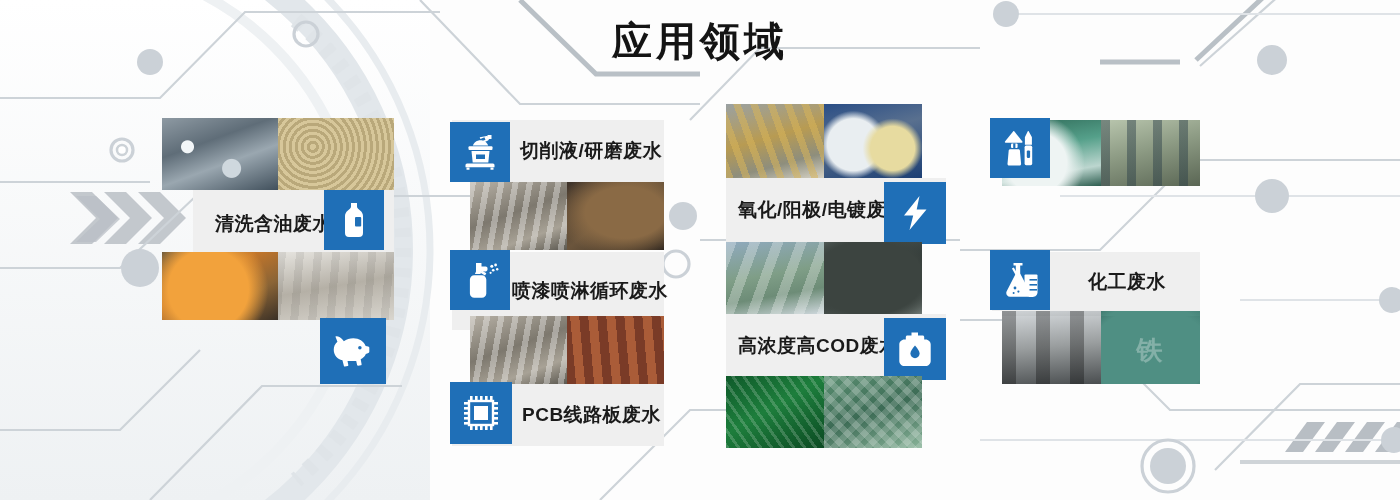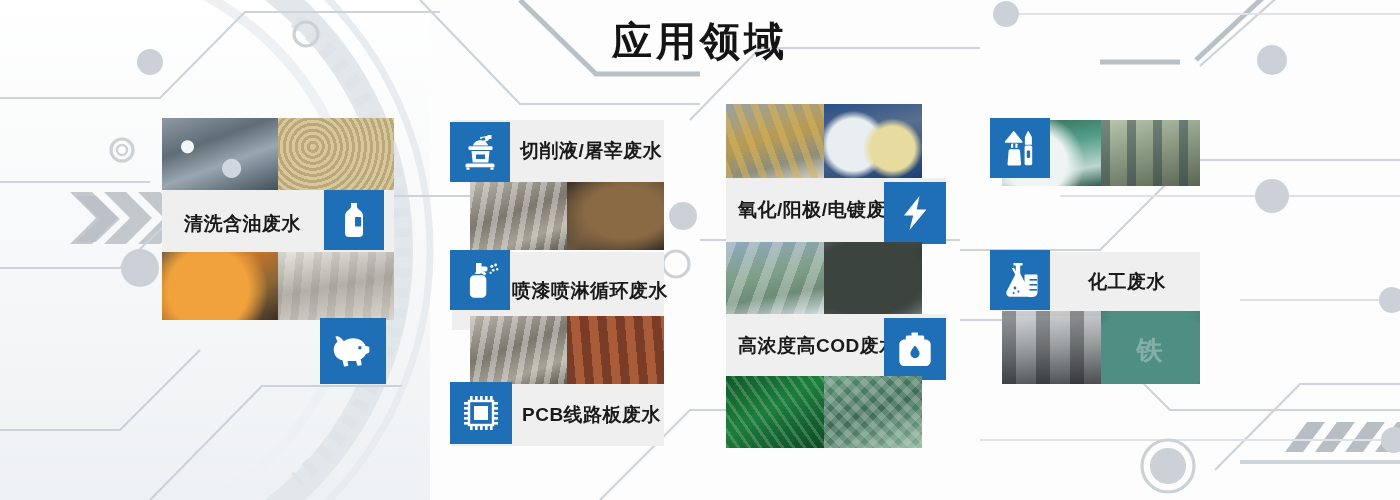--- a/index.html
+++ b/index.html
@@ -244,21 +244,21 @@
     </g>
   </svg>
 
   <div id="page-title">应用领域</div>
 
   <div class="card" style="left:162px; top:118px; width:232px;">
     <div class="photo-strip" style="height:72px;">
       <div class="ph t-machining"></div>
       <div class="ph t-chips"></div>
     </div>
-    <div class="label-bar" style="height:68px;">
+    <div class="label-bar" style="height:68px;margin-left:31px;">
       <span class="txt" style="margin-left:22px;">清洗含油废水</span>
     </div>
   </div>
   <div class="tile" style="left:324px; top:190px;">
     <svg viewBox="0 0 40 40">
       <path fill="#fff" d="M17 3h6v3.6c0 .9.4 1.6 1.1 2.2l2.3 1.9c1.6 1.3 2.6 3.3 2.6 5.4V33a4 4 0 0 1-4 4H15a4 4 0 0 1-4-4V16.1c0-2.1 1-4.1 2.6-5.4l2.3-1.9c.7-.6 1.1-1.3 1.1-2.2V3z"></path>
       <rect x="21" y="17" width="6.2" height="9.5" rx="1" fill="#1F6FB7"></rect>
     </svg>
   </div>
 
@@ -270,21 +270,21 @@
   </div>
   <div class="tile" style="left:320px; top:318px; width:66px; height:66px;">
     <svg viewBox="0 0 48 40" style="width:44px;height:38px;">
       <path fill="#fff" d="M13 8c-2-2.6-5-4.4-7.4-4.2-.5 0-.8.5-.6 1l2 5.1C4.3 12.2 3 15.2 3 18.6c0 6 4.1 10.3 9.5 11.6l1.6 6.1c.1.5.6.8 1.1.7l3-.6c.5-.1.8-.6.7-1.1l-.9-4.3h9.5l1 4.3c.1.5.6.9 1.1.8l3-.5c.5-.1.9-.6.8-1.1l-1-5.5c2.6-1.3 4.6-3.3 5.6-5.8l2.8-1c.6-.2 1-.8 1-1.4v-4.4c0-.7-.5-1.3-1.2-1.4l-2.8-.5c-2-4.9-7.2-8.3-13.4-8.3-4 0-7.6 1.2-10.4 3.2L13 8z"></path>
       <circle cx="31.5" cy="16.5" r="1.9" fill="#1F6FB7"></circle>
     </svg>
   </div>
 
   <div class="card" style="left:452px; top:120px; width:212px;">
     <div class="label-bar" style="height:62px;">
-      <span class="txt" style="margin-left:68px;">切削液/屠宰废水</span>
+      <span class="txt" style="margin-left:68px;">切削液/研磨废水</span>
     </div>
     <div class="photo-strip" style="height:68px; width:194px; margin-left:18px;">
       <div class="ph t-basin"></div>
       <div class="ph t-sludge"></div>
     </div>
   </div>
   <div class="tile" style="left:450px; top:122px;">
     <svg viewBox="0 0 40 40">
       <path fill="#fff" d="M25.5 4.2c1.3-.6 2.8 0 3.3 1.3.6 1.3 0 2.8-1.3 3.3l-4.4 2-.7-1.7 3.1-1.4-1.1-2.5-4 1.8-.7-1.7 5.8-1.1z"></path>
       <rect x="27.5" y="3" width="4" height="4" fill="#fff"></rect>

